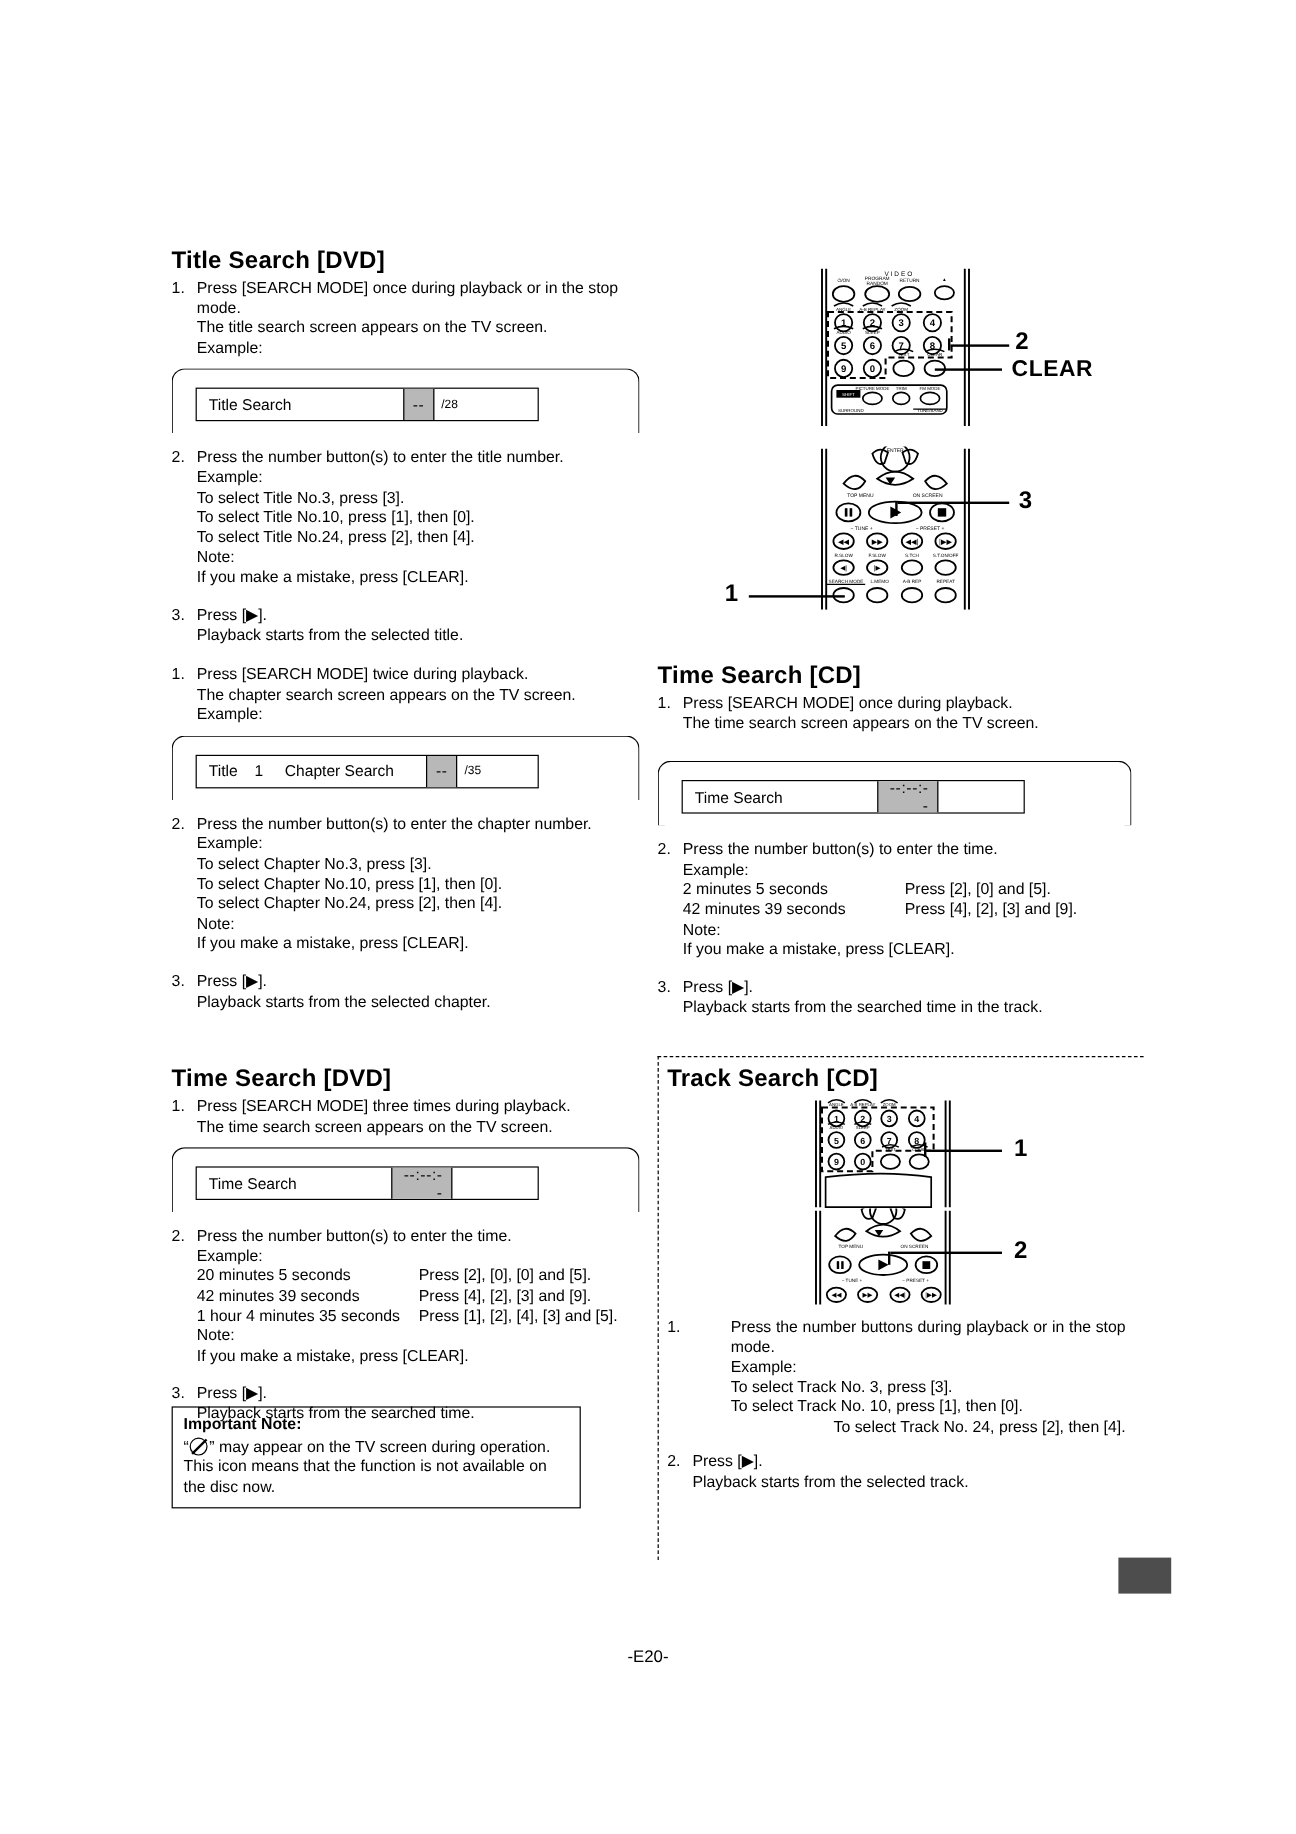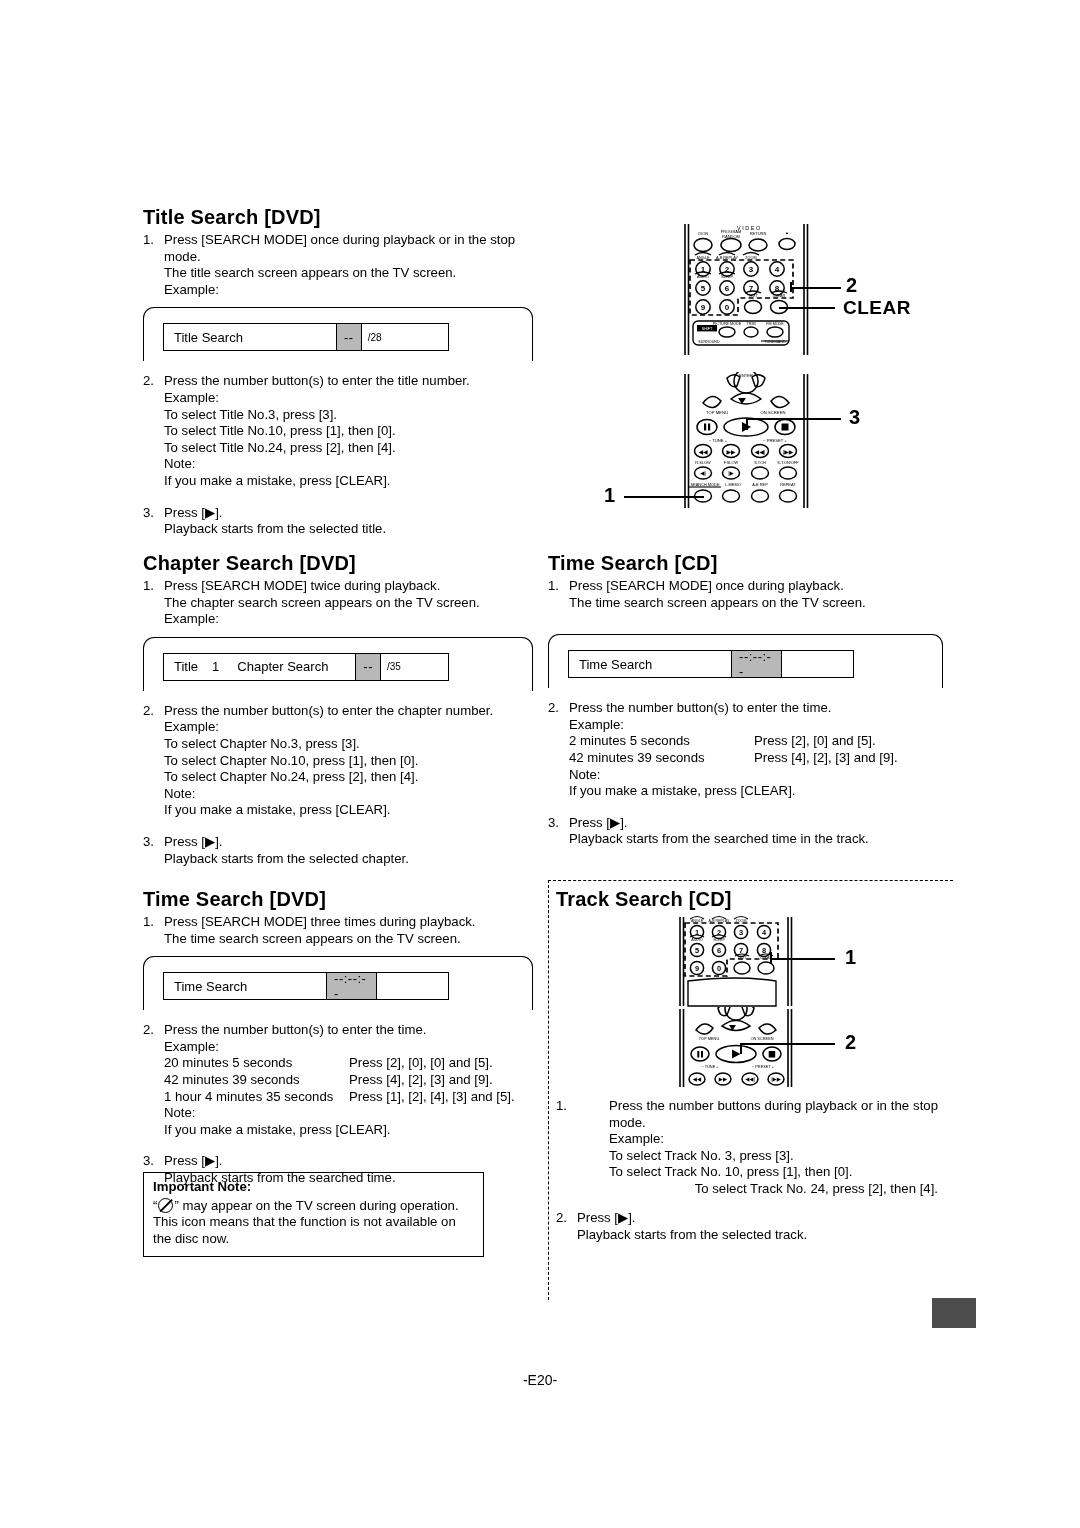--- a/index.html
+++ b/index.html
@@ -42,20 +42,21 @@
   .exrow .c2 { flex: 1 1 auto; }
 
   
   .tv {
     position: relative;
     margin-top: 9px;
     height: 54px;
     border: 1.6px solid #000;
     border-bottom: none;
     border-radius: 11px 11px 0 0;
+    text-align: right;
   }
   .tvbar {
     position: absolute;
     left: 19px;
     top: 15px;
     height: 28px;
     display: flex;
     align-items: stretch;
     border: 1.4px solid #000;
     background: #fff;
@@ -199,21 +200,20 @@
     <div class="step">
       <div class="num">3.</div>
       <div class="body">
         <p>Press [▶].</p>
         <p>Playback starts from the selected title.</p>
       </div>
     </div>
   </div>
 
   <div style="position:absolute; left:143px; top:552px; width:390px;">
-    <div class="h2">Chapter Search [DVD]</div>
 
     <div class="step">
       <div class="num">1.</div>
       <div class="body">
         <p>Press [SEARCH MODE] <b>twice</b> during playback.</p>
         <p>The chapter search screen appears on the TV screen.</p>
         <p>Example:</p>
       </div>
     </div>
 

